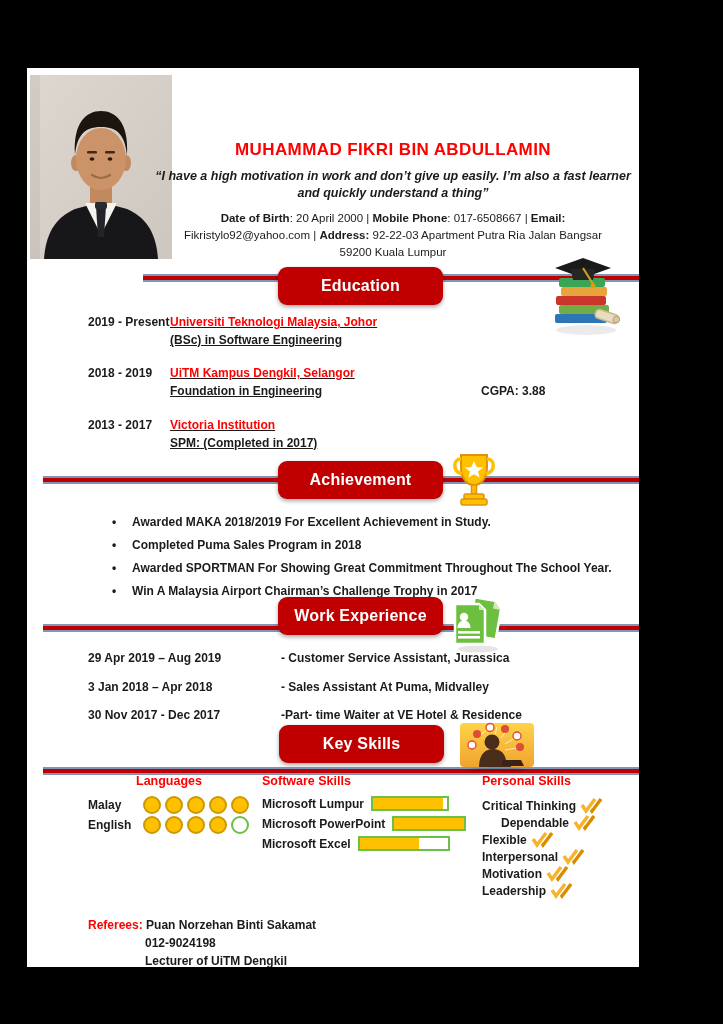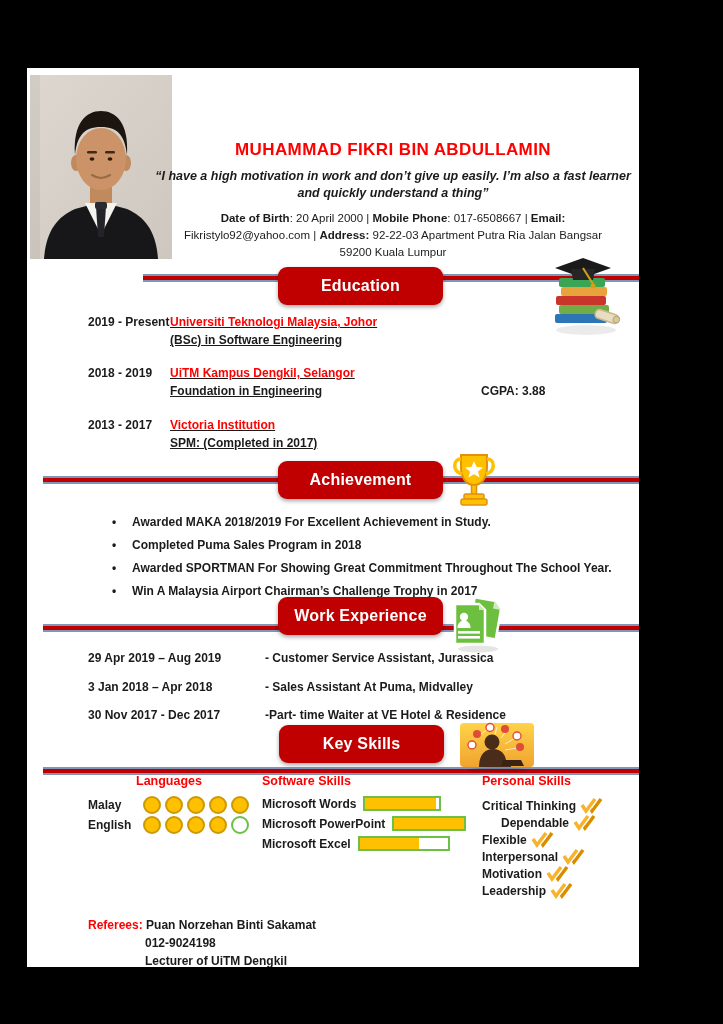--- a/index.html
+++ b/index.html
@@ -35,21 +35,21 @@
   .edu-period { position:absolute; left:61px; width:86px; }
   .edu-body { position:absolute; left:143px; width:330px;text-decoration:underline; }
   .school { color:#ff0000; }
 
   .bullets { left:85px; top:443px; width:580px; font-size:12px; font-weight:bold; line-height:23px; }
   .bullets .li { display:flex; }
   .bullets .dotchar { width:20px; }
 
   .work-row { font-size:12px; font-weight:bold; }
   .work-period { position:absolute; left:61px; width:170px; }
-  .work-role { position:absolute; left:238px; width:400px; }
+  .work-role { position:absolute; left:254px; width:400px; }
 
   .colhead { font-size:12.5px; font-weight:bold; color:#ff0000; }
 
   .lang-row { font-size:12px; font-weight:bold; }
   .lang-label { position:absolute; left:0; }
   .dots { position:absolute; left:55px; top:-2px; white-space:nowrap; }
   .dot { width:14px; height:14px; border-radius:50%; border:2px solid #cc9900; background:#ffc000; display:inline-block; margin-right:4px; }
   .dot-empty { background:#fff; border-color:#6cbf47; }
 
   .sw-row { font-size:12px; font-weight:bold; white-space:nowrap; display:flex; align-items:center; }
@@ -244,21 +244,21 @@
   <div class="abs lang-row" style="left:61px; top:730px; width:170px;">
     <span class="lang-label">Malay</span>
     <span class="dots"><span class="dot"></span><span class="dot"></span><span class="dot"></span><span class="dot"></span><span class="dot"></span></span>
   </div>
   <div class="abs lang-row" style="left:61px; top:750px; width:170px;">
     <span class="lang-label">English</span>
     <span class="dots"><span class="dot"></span><span class="dot"></span><span class="dot"></span><span class="dot"></span><span class="dot dot-empty"></span></span>
   </div>
 
   <div class="abs sw-row" style="left:235px; top:728px;">
-    <span>Microsoft Words</span>
+    <span>Microsoft Lumpur</span>
     <span class="bar" style="width:74px;">
         <span class="bar-fill" style="display: block; width: 95%;"></span>
       </span>
   </div>
   <div class="abs sw-row" style="left:235px; top:748px;">
     <span>Microsoft PowerPoint</span>
     <span class="bar" style="width:70px;">
         <span class="bar-fill" style="display: block; width: 100%;"></span>
       </span>
   </div>

